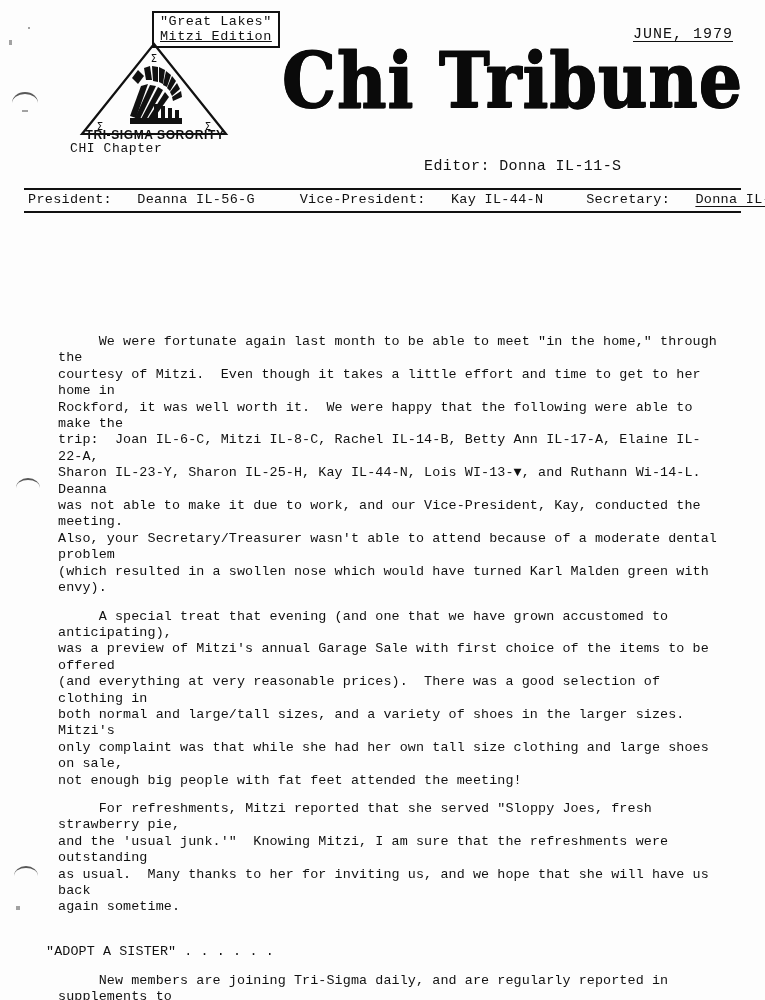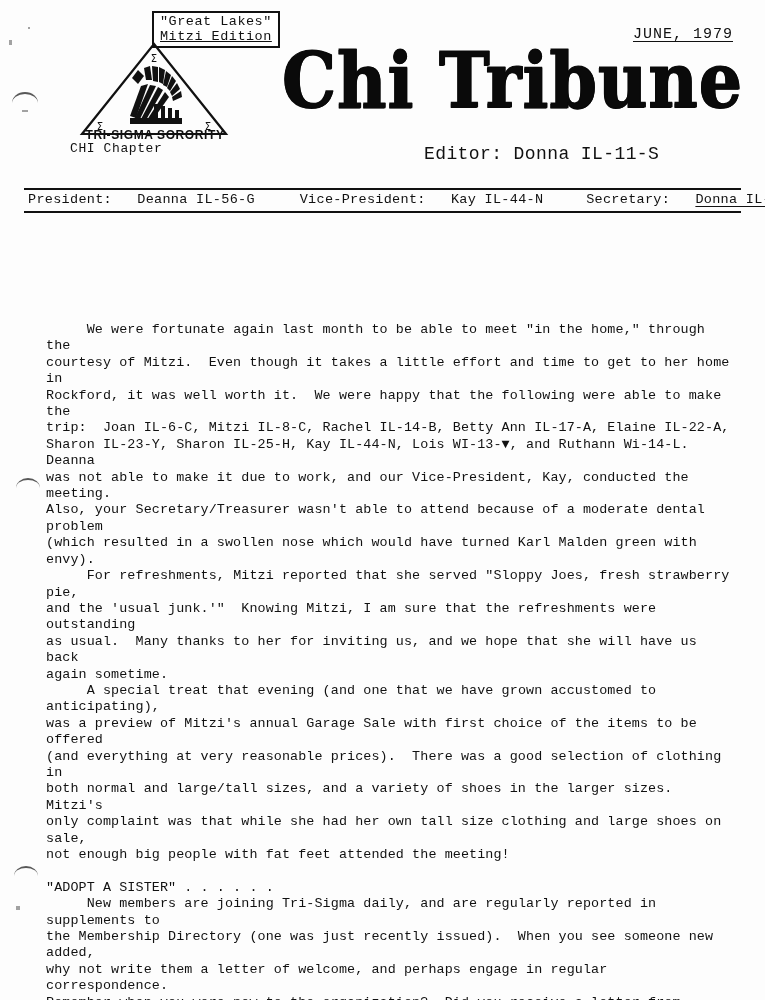--- a/index.html
+++ b/index.html
@@ -92,22 +92,22 @@
     -webkit-text-stroke: 1.1px #0a0a0a;
     text-shadow: 0.7px 0 0 #0a0a0a, -0.6px 0.4px 0 #0a0a0a;
     transform: scaleY(1.12);
     transform-origin: center top;
     white-space: nowrap;
   }
 
   .editor-line {
     position: absolute;
     left: 424px;
-    top: 144px;
-    font-size: 18px;
+    top: 158px;
+    font-size: 15px;
     letter-spacing: 0.4px;
   }
 
   
   .rule-top {
     position: absolute;
     left: 24px;
     top: 188px;
     width: 717px;
     border-top: 2px solid #111;
@@ -152,21 +152,21 @@
     width: 690px;
     font-size: 13.4px;
     line-height: 16.4px;
     letter-spacing: 0.1px;
   }
   .sec-head {
     margin: 0 0 0 0;
     white-space: pre;
   }
   .para {
-    margin: 0;
+    margin: 12px;
     white-space: pre-wrap;
   }
   .blank { height: 16.4px; }
   .arc {
     position: absolute;
     border-top: 2px solid #222;
     border-radius: 50% / 100% 100% 0 0;
     opacity: 0.75;
   }
   .speck { position: absolute; background: #333; opacity: 0.45; }
@@ -242,30 +242,30 @@
   <div class="body-copy">
 
     <div class="para">     We were fortunate again last month to be able to meet "in the home," through the
 courtesy of Mitzi.  Even though it takes a little effort and time to get to her home in
 Rockford, it was well worth it.  We were happy that the following were able to make the
 trip:  Joan IL-6-C, Mitzi IL-8-C, Rachel IL-14-B, Betty Ann IL-17-A, Elaine IL-22-A,
 Sharon IL-23-Y, Sharon IL-25-H, Kay IL-44-N, Lois WI-13-▼, and Ruthann Wi-14-L.  Deanna
 was not able to make it due to work, and our Vice-President, Kay, conducted the meeting.
 Also, your Secretary/Treasurer wasn't able to attend because of a moderate dental problem
 (which resulted in a swollen nose which would have turned Karl Malden green with envy).</div>
-    <div class="para">     For refreshments, Mitzi reported that she served "Sloppy Joes, fresh strawberry pie,
-and the 'usual junk.'"  Knowing Mitzi, I am sure that the refreshments were outstanding
-as usual.  Many thanks to her for inviting us, and we hope that she will have us back
-again sometime.</div>
     <div class="para">     A special treat that evening (and one that we have grown accustomed to anticipating),
 was a preview of Mitzi's annual Garage Sale with first choice of the items to be offered
 (and everything at very reasonable prices).  There was a good selection of clothing in
 both normal and large/tall sizes, and a variety of shoes in the larger sizes.  Mitzi's
 only complaint was that while she had her own tall size clothing and large shoes on sale,
 not enough big people with fat feet attended the meeting!</div>
+    <div class="para">     For refreshments, Mitzi reported that she served "Sloppy Joes, fresh strawberry pie,
+and the 'usual junk.'"  Knowing Mitzi, I am sure that the refreshments were outstanding
+as usual.  Many thanks to her for inviting us, and we hope that she will have us back
+again sometime.</div>
 
     <div class="blank"></div>
 
     <div class="sec-head">"ADOPT A SISTER" . . . . . .</div>
     <div class="para">     New members are joining Tri-Sigma daily, and are regularly reported in supplements to
 the Membership Directory (one was just recently issued).  When you see someone new added,
 why not write them a letter of welcome, and perhaps engage in regular correspondence.
 Remember when you were new to the organization?  Did you receive a letter from someone?
 If you did, you were probably happy to receive it and to learn that there was "really
 someone else out there."  Give it a try.  Let's try to get to know each other!</div>

